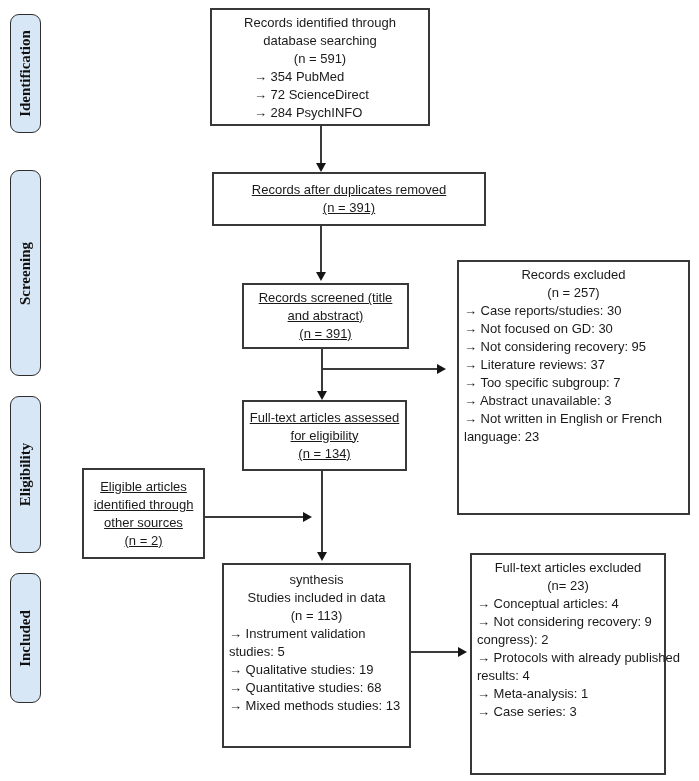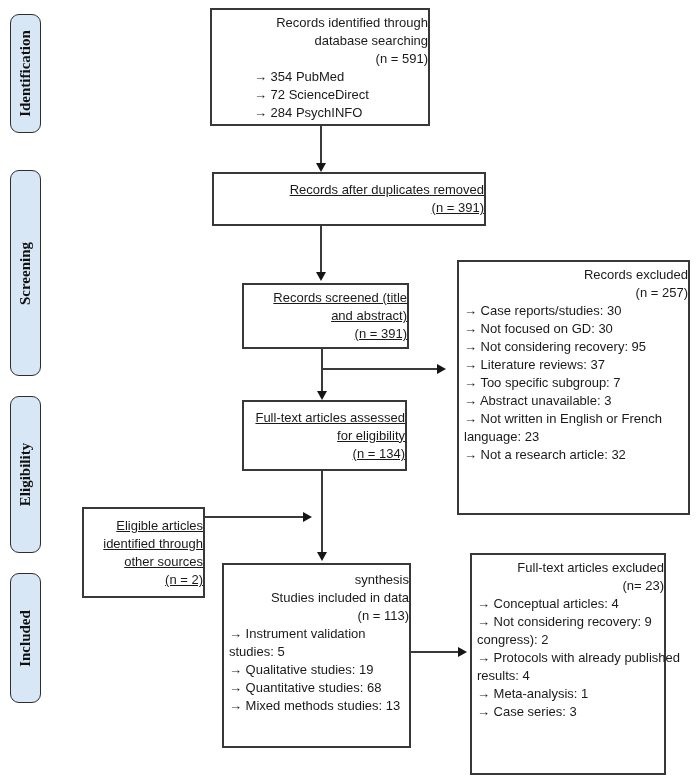--- a/index.html
+++ b/index.html
@@ -22,21 +22,21 @@
     padding-top: 4px;
   }
   .box.center-v {
     display: flex;
     flex-direction: column;
     justify-content: center;
     padding-top: 0;
     text-decoration: underline;
   }
   .line { line-height: 18px; white-space: nowrap; }
-  .line.center { text-align: right; }
+  .line.center { text-align: center; }
   .line.list { text-align: left; padding-left: 5px; }
   .indent-list .line.list { padding-left: 42px; }
   
   .stage {
     position: absolute;
     left: 10px;
     width: 31px;
     background: #d7e7f6;
     border: 1.6px solid #2e2e2e;
     border-radius: 9px;
@@ -111,30 +111,29 @@
       <div class="line center">Records excluded</div>
       <div class="line center">(n = 257)</div>
       <div class="line list">→ Case reports/studies: 30</div>
       <div class="line list">→ Not focused on GD: 30</div>
       <div class="line list">→ Not considering recovery: 95</div>
       <div class="line list">→ Literature reviews: 37</div>
       <div class="line list">→ Too specific subgroup: 7</div>
       <div class="line list">→ Abstract unavailable: 3</div>
       <div class="line list">→ Not written in English or French</div>
       <div class="line list">language: 23</div>
-      <div class="line list">→ Not a research article: 32</div>
     </div>
 
   <div class="box center-v" style="left:242px;top:400px;width:165px;height:71px;">
       <div class="line center">Full-text articles assessed</div>
       <div class="line center">for eligibility</div>
       <div class="line center">(n = 134)</div>
     </div>
 
-  <div class="box center-v" style="left:82px;top:468px;width:123px;height:91px;margin-top:39px;">
+  <div class="box center-v" style="left:82px;top:468px;width:123px;height:91px;">
       <div class="line center">Eligible articles</div>
       <div class="line center">identified through</div>
       <div class="line center">other sources</div>
       <div class="line center">(n = 2)</div>
     </div>
 
   <div class="box" style="left:222px;top:563px;width:189px;height:185px;padding-top:6px;">
       <div class="line center">synthesis</div>
       <div class="line center">Studies included in data</div>
       <div class="line center">(n = 113)</div>

